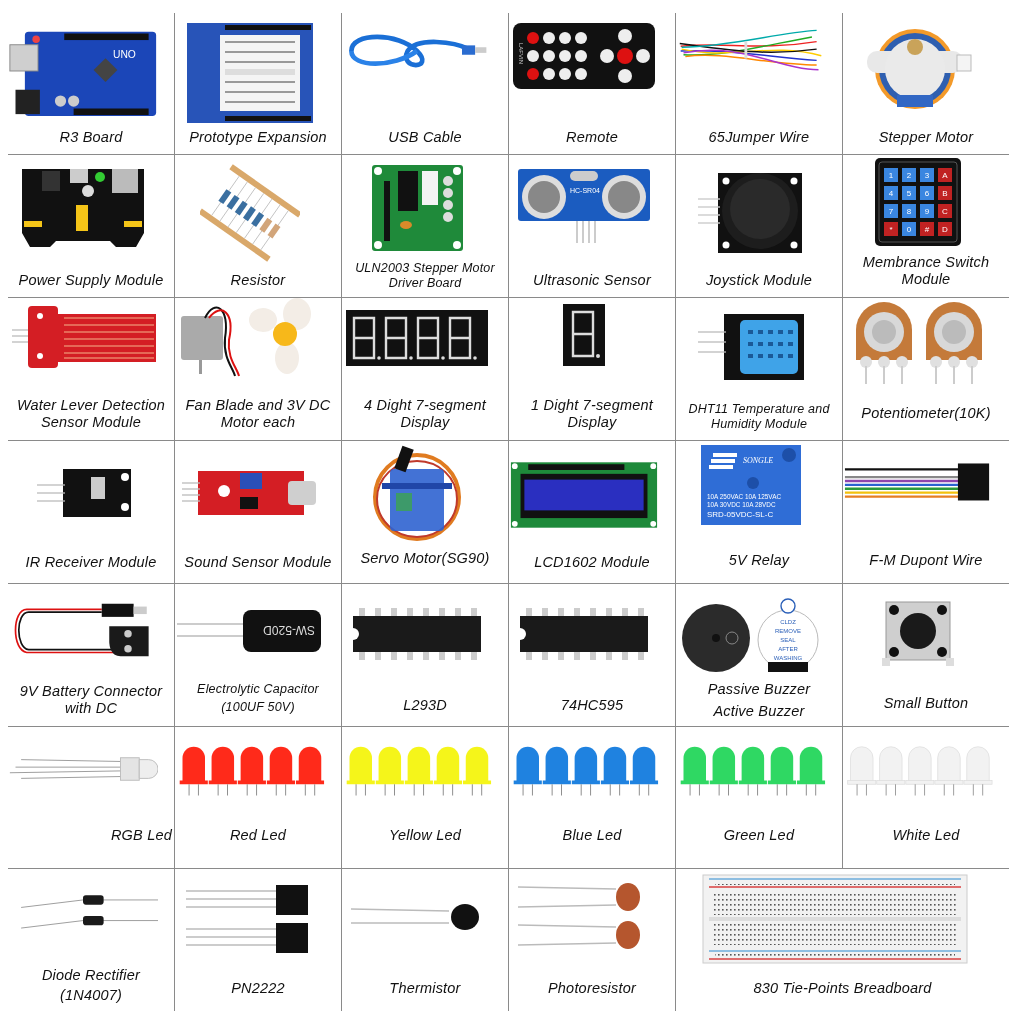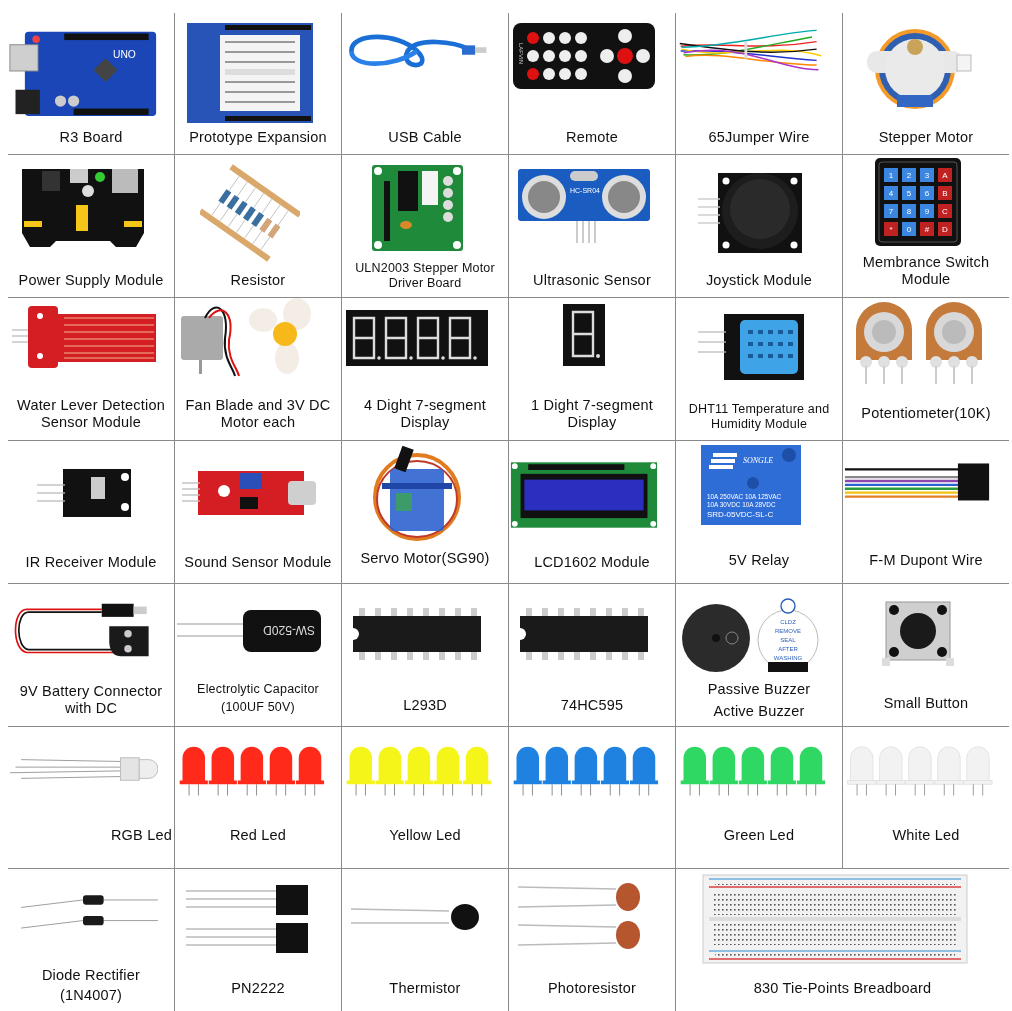--- a/index.html
+++ b/index.html
@@ -20,20 +20,21 @@
   }
   .cell.lastcol { border-right: none; }
   .cell.lastrow { border-bottom: none; }
   .cell.span2 { grid-column: span 2; border-right: none; }
   .pic { position: absolute; left: 0; right: 16px; top: 8px; height: 100px; display: flex; justify-content: center; }
   .label {
     position: relative; z-index: 2;
     text-align: center; font-size: 14.5px; line-height: 17px; letter-spacing: 0.2px;
     padding: 0 2px 8px 2px; width: 100%;
     white-space: pre-line;
+    font-style: italic;
   }
   .label.small { font-size: 12.5px; line-height: 15px; padding-bottom: 6px; }
   .label.two { padding-bottom: 9px; }
   svg { display: block; }
 </style>
 </head>
 <body>
 
 <div class="grid">
 
@@ -796,20 +797,21 @@
             <line x1="56" y1="40" x2="56" y2="52"></line>
             <line x1="77" y1="40" x2="77" y2="52"></line>
             <line x1="87" y1="40" x2="87" y2="52"></line>
             <line x1="108" y1="40" x2="108" y2="52"></line>
             <line x1="118" y1="40" x2="118" y2="52"></line>
             <line x1="139" y1="40" x2="139" y2="52"></line>
             <line x1="149" y1="40" x2="149" y2="52"></line>
           </g>
       </svg>
     </div>
+    <div class="label" style="padding-bottom:24px;">Blue Led</div>
   </div>
 
   <div class="cell">
     <div class="pic" style="top:18px;height:60px;">
       <svg width="160" height="56" viewBox="0 0 160 56">
         <g fill="#2fd863">
           <path d="M8 38 V12 A12 12 0 0 1 32 12 V38 Z"></path>
             <rect x="5" y="36" width="30" height="4"></rect>
           <path d="M39 38 V12 A12 12 0 0 1 63 12 V38 Z"></path>
             <rect x="36" y="36" width="30" height="4"></rect>

